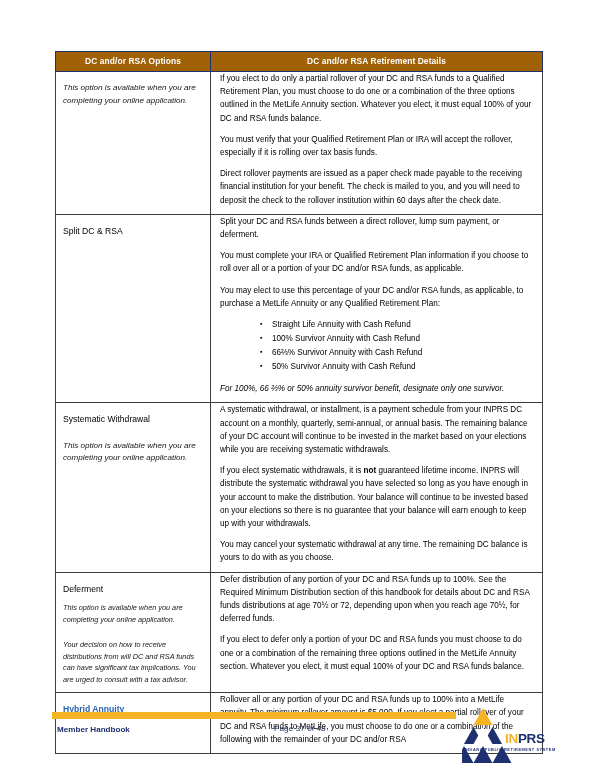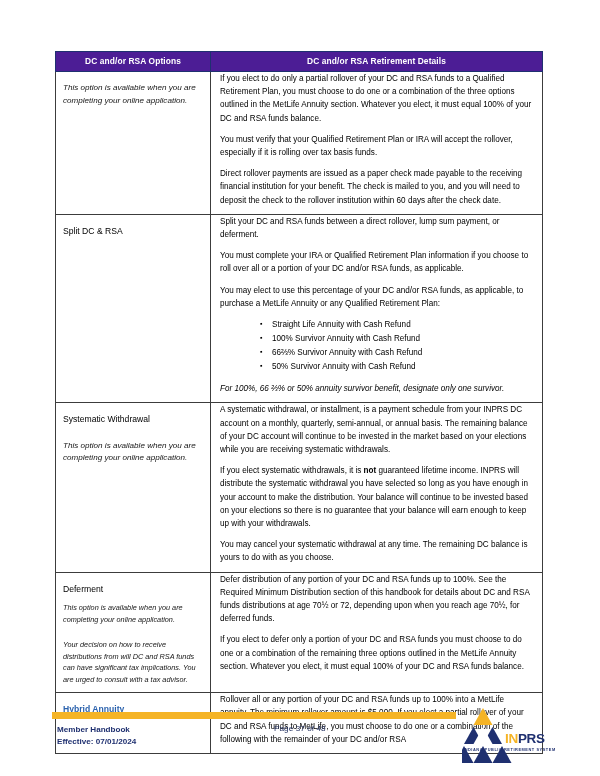--- a/index.html
+++ b/index.html
@@ -32,21 +32,21 @@
     border-collapse: collapse;
     table-layout: fixed;
   }
   .options-table th,
   .options-table td {
     border: 1px solid #3c3c3c;
     vertical-align: top;
     padding: 0;
   }
   .options-table thead th {
-    background: #4c1d95;
+    background: #a16207;
     color: #ffffff;
     font-size: 8.4px;
     font-weight: bold;
     text-align: center;
     padding: 4px 2px 5px 2px;
     border: 1px solid #1f3070;
     letter-spacing: 0.1px;
   }
   col.col-opt { width: 155px; }
   col.col-det { width: 332px; }
@@ -255,21 +255,20 @@
         </td>
       </tr>
 
     </tbody>
   </table>
 
   <div class="footer-bar"></div>
 
   <div class="footer-text">
     <div>Member Handbook</div>
-    <div>Effective: 07/01/2024</div>
   </div>
 
   <div class="footer-page">Page 37 of 48</div>
 
   <div class="logo">
     <svg width="96" height="58" viewBox="0 0 96 58">
 
       <polygon points="21,2 30.5,19 11.5,19" fill="#f5b426"></polygon>
 
       <polygon points="11.5,21 21,38 2,38" fill="#1f3070"></polygon>

